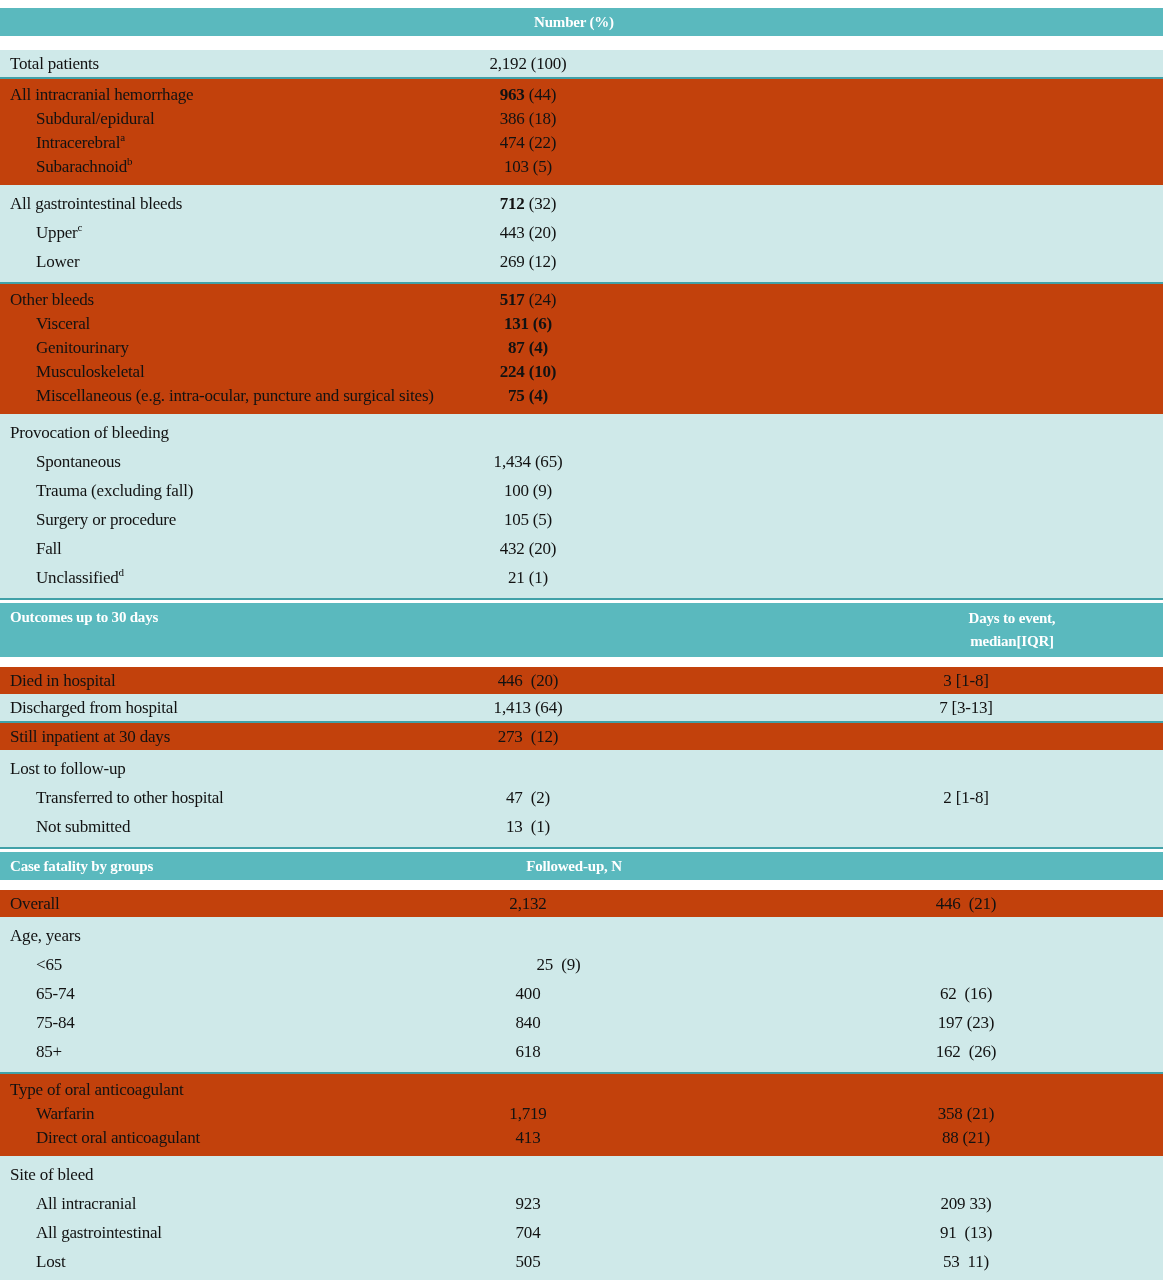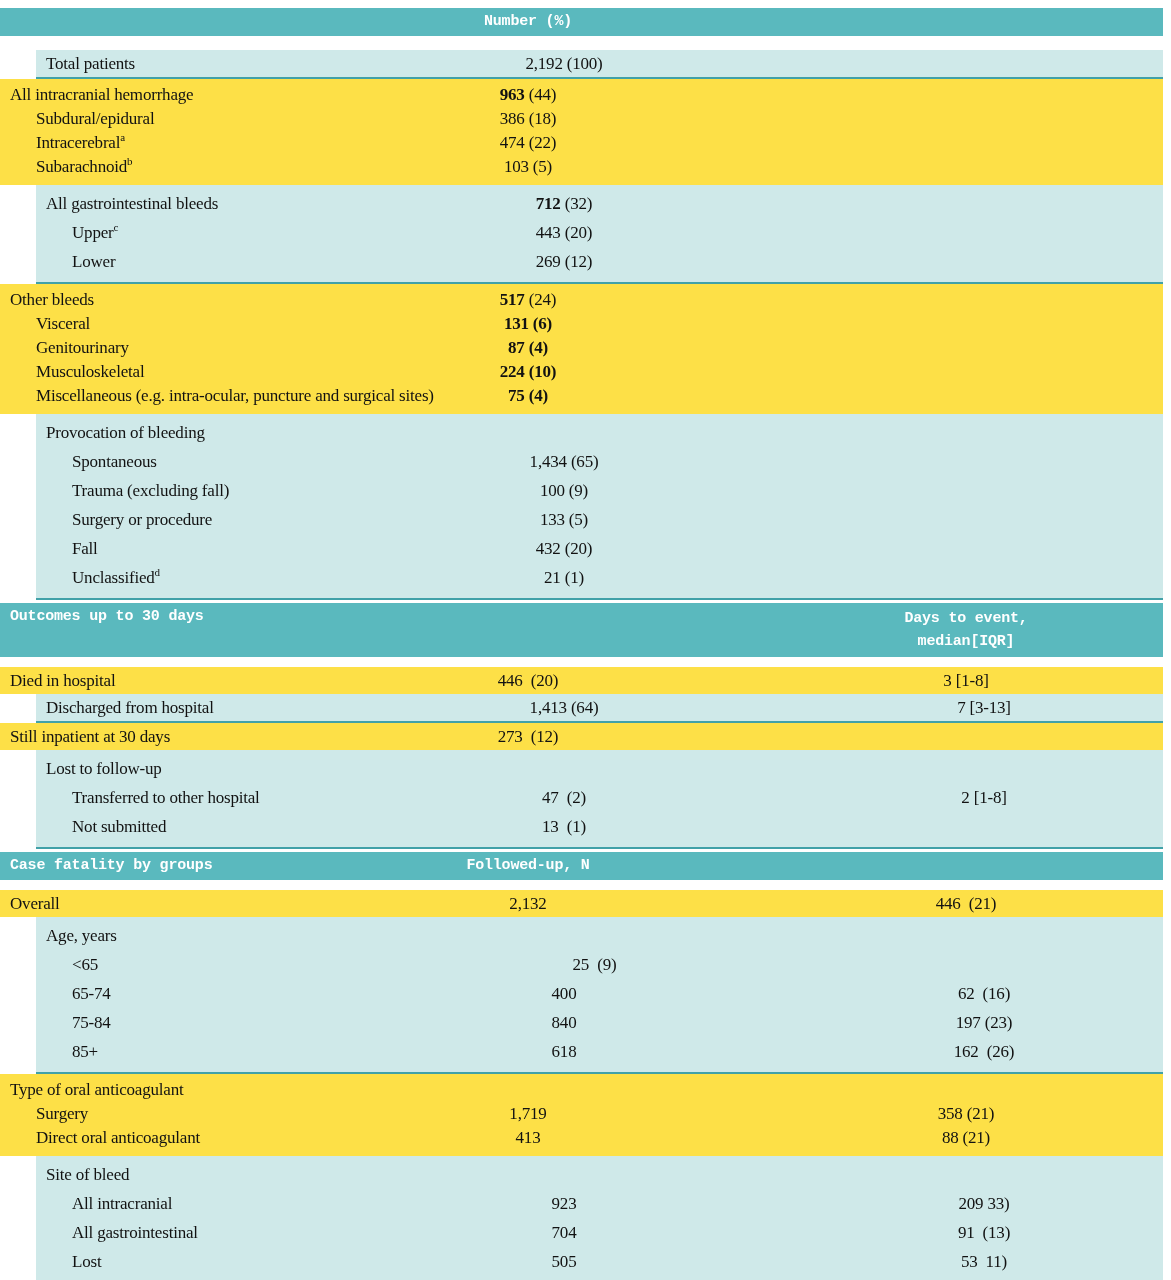--- a/index.html
+++ b/index.html
@@ -14,34 +14,35 @@
     letter-spacing: -0.2px;
   }
   .tbl { padding-top: 8px; }
 
   
   .band {
     display: grid;
     grid-template-columns: 348px 360px auto;
     background: #5ab9be;
     color: #ffffff;
-    font-family: Liberation Mono, monospace;
+    font-family: Liberation Serif, serif;
     font-weight: 700;
     font-size: 15px;
     margin: 3px 8px 10px 0;
+    gap: 46px;
   }
   .band.first { margin: 0 8px 14px 0; }
   .band .bc1 { padding: 4px 0 4px 10px; line-height: 20px; }
   .band .bc2 { text-align: center; padding: 4px 0; line-height: 20px; }
   .band .bc3 { text-align: center; padding: 4px 0 4px 61px; line-height: 23px; white-space: pre-line; }
 
   
   .section { padding: 4px 0 6px 0; margin-right: 8px; }
-  .section.white { background: #fde047; }
-  .section.light { background: #cfe9e9; border-bottom: 2px solid #41a1a8; margin-left: 36px; }
+  .section.white { background: #c2410c; }
+  .section.light { background: #cfe9e9; border-bottom: 2px solid #41a1a8; }
   .section.gap-top { padding-top: 10px; }
   .section.single { padding: 1px 0; }
 
   .row { display: grid; grid-template-columns: 348px 360px auto; line-height: 24px; }
   .section.light .row { line-height: 29px; }
   .section.single .row { line-height: 25px; }
 
   .c1 { padding-left: 10px; white-space: nowrap; }
   .c1.ind { padding-left: 36px; }
   .c2 { text-align: center; white-space: pre; }
@@ -143,21 +144,21 @@
         <div class="c2">1,434 (65)</div>
         <div class="c3"></div>
       </div>
       <div class="row">
         <div class="c1 ind">Trauma (excluding fall)</div>
         <div class="c2">100 (9)</div>
         <div class="c3"></div>
       </div>
       <div class="row">
         <div class="c1 ind">Surgery or procedure</div>
-        <div class="c2">133 (5)</div>
+        <div class="c2">105 (5)</div>
         <div class="c3"></div>
       </div>
       <div class="row">
         <div class="c1 ind">Fall</div>
         <div class="c2">432 (20)</div>
         <div class="c3"></div>
       </div>
       <div class="row">
         <div class="c1 ind">Unclassified<sup>d</sup></div>
         <div class="c2">21 (1)</div>
@@ -245,21 +246,21 @@
         <div class="c3">162  (26)</div>
       </div>
     </div>
     <div class="section white">
       <div class="row">
         <div class="c1">Type of oral anticoagulant</div>
         <div class="c2"></div>
         <div class="c3"></div>
       </div>
       <div class="row">
-        <div class="c1 ind">Surgery</div>
+        <div class="c1 ind">Warfarin</div>
         <div class="c2">1,719</div>
         <div class="c3">358 (21)</div>
       </div>
       <div class="row">
         <div class="c1 ind">Direct oral anticoagulant</div>
         <div class="c2">413</div>
         <div class="c3">88 (21)</div>
       </div>
     </div>
     <div class="section light">

